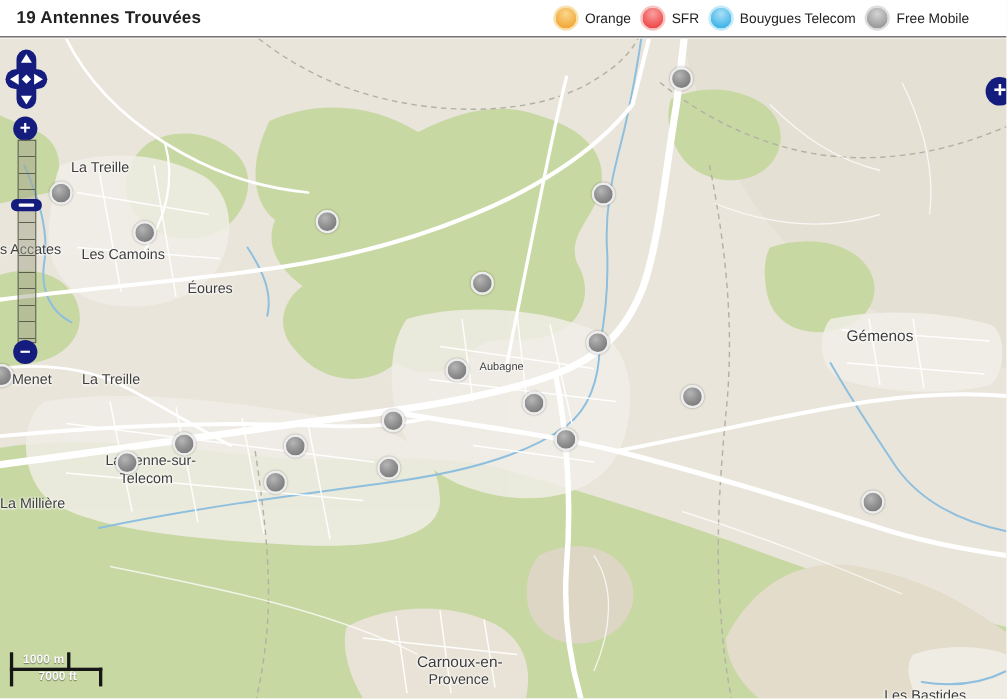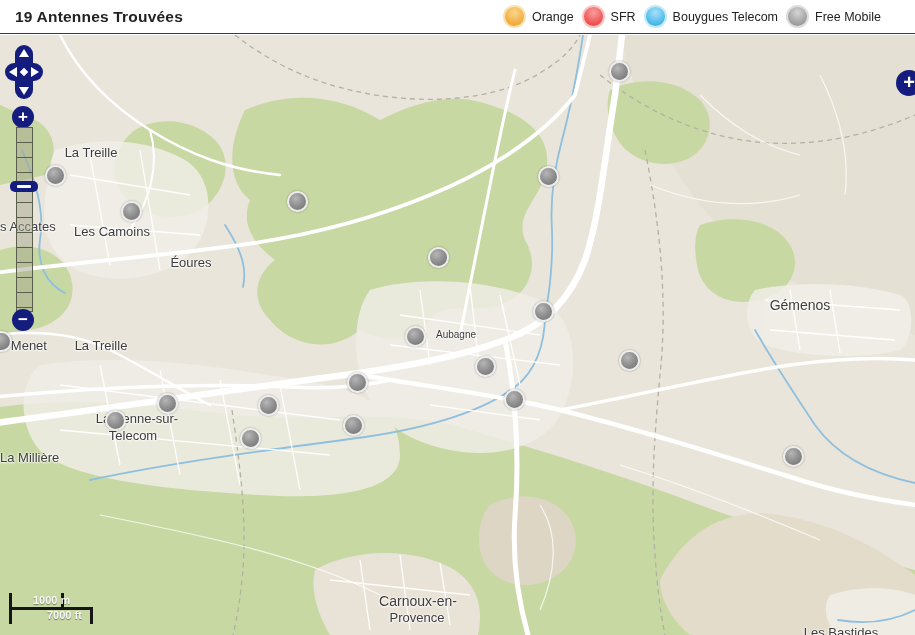--- a/index.html
+++ b/index.html
@@ -54,21 +54,21 @@
     color:#fff;font-size:20px;font-weight:bold;line-height:25px;text-align:center;cursor:pointer;user-select:none;}
 
   
   .scalebar{position:absolute;left:9px;top:558px;width:86px;height:31px;}
   .sb{position:absolute;background:#161616;}
   .sb-hline{left:0;top:14px;width:84px;height:3px;}
   .sb-t0{left:0;top:0;width:3px;height:31px;}
   .sb-tm{left:52px;top:0;width:3px;height:17px;}
   .sb-tf{left:81px;top:14px;width:3px;height:17px;}
   .sb-label{position:absolute;font-size:11px;font-weight:bold;color:#fafafa;
-    text-shadow:0 1px 1px rgba(0,0,0,.45);white-space:nowrap;margin-left:12px;}
+    text-shadow:0 1px 1px rgba(0,0,0,.45);white-space:nowrap;}
   .sb-metric{left:12px;top:1px;}
   .sb-imperial{left:26px;top:16px;}
 </style>
 </head>
 <body>
 
 <div class="app">
 
   <div class="header">
     <h1 class="title">19 Antennes Trouvées</h1>

